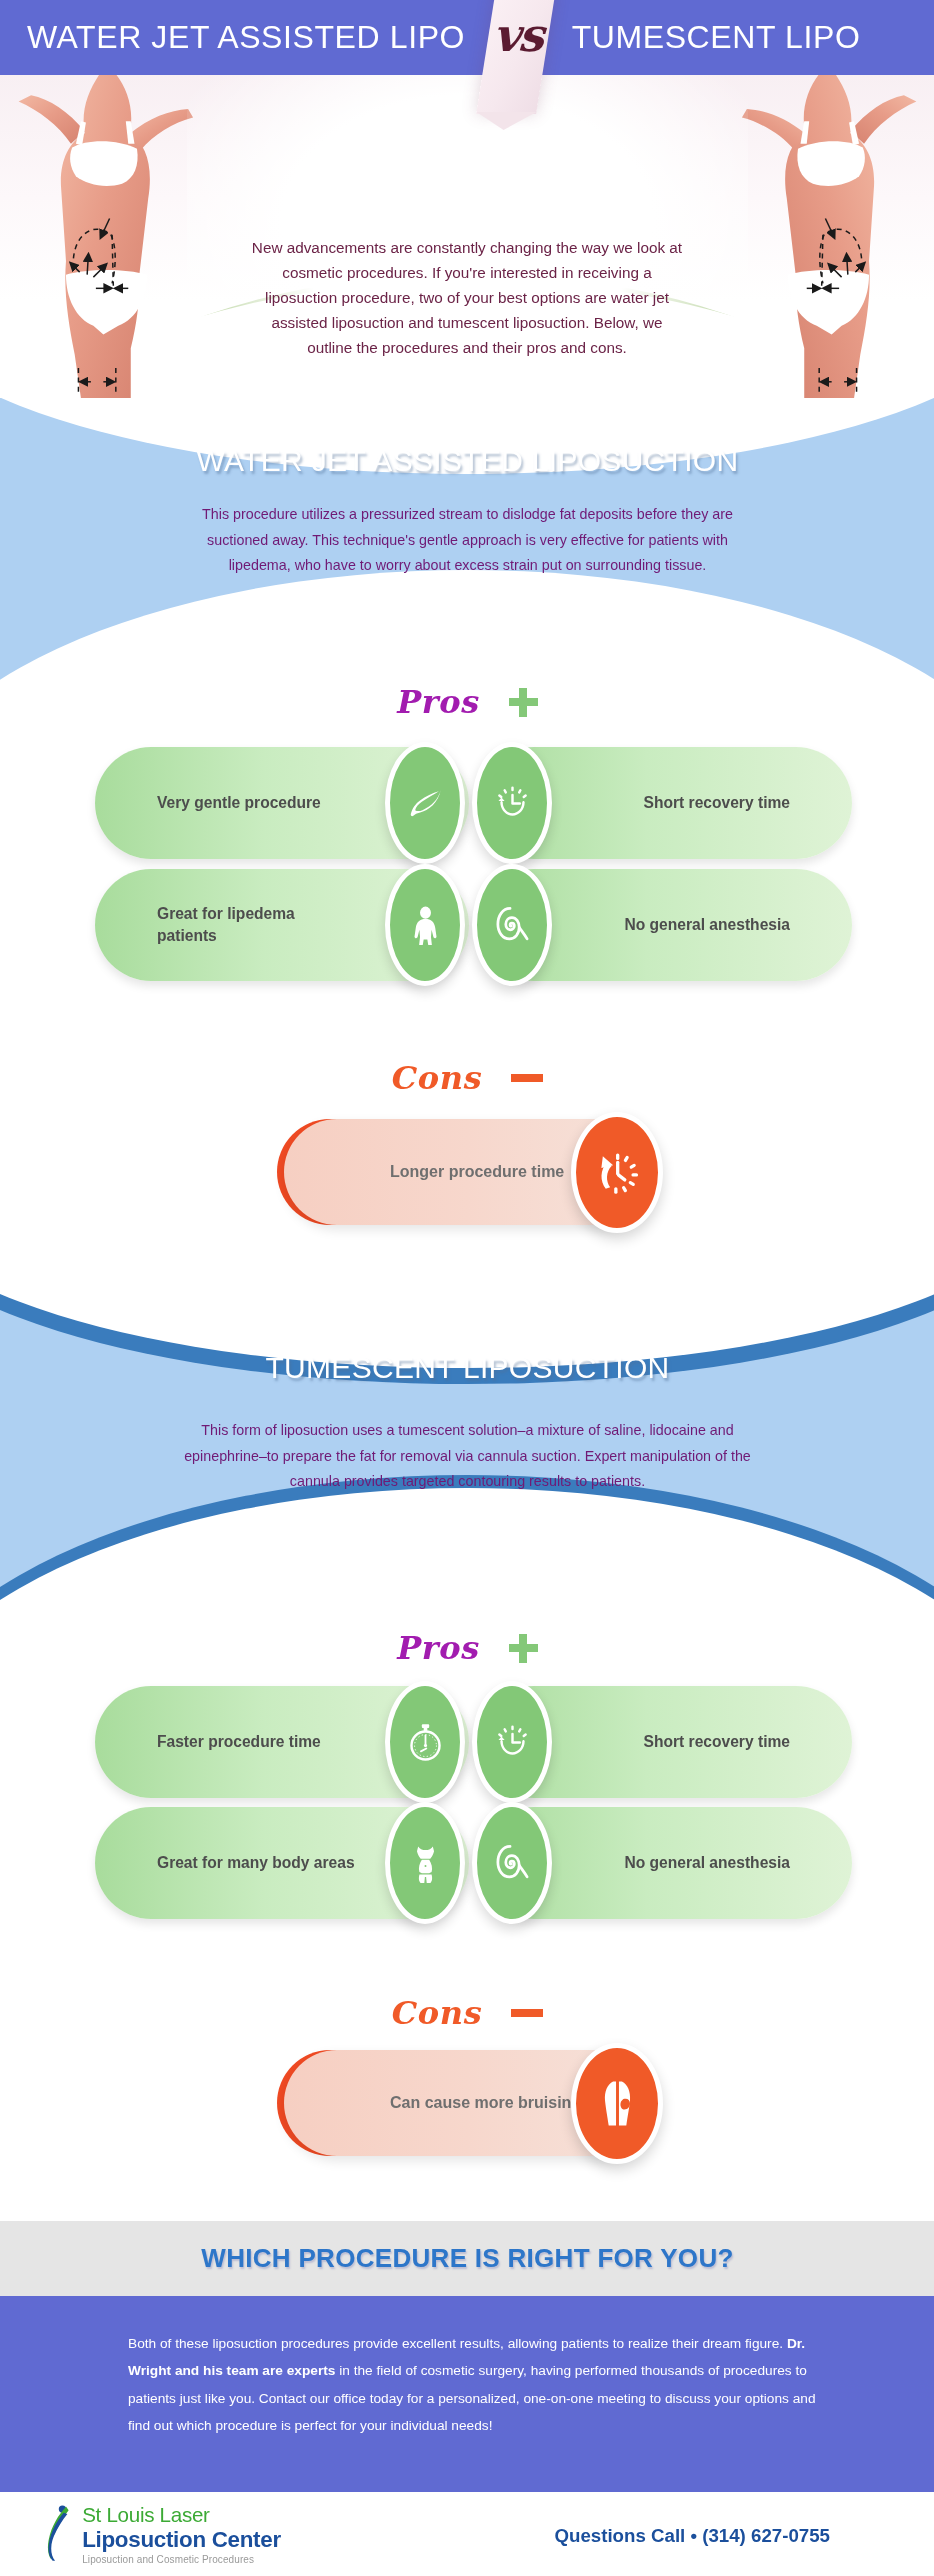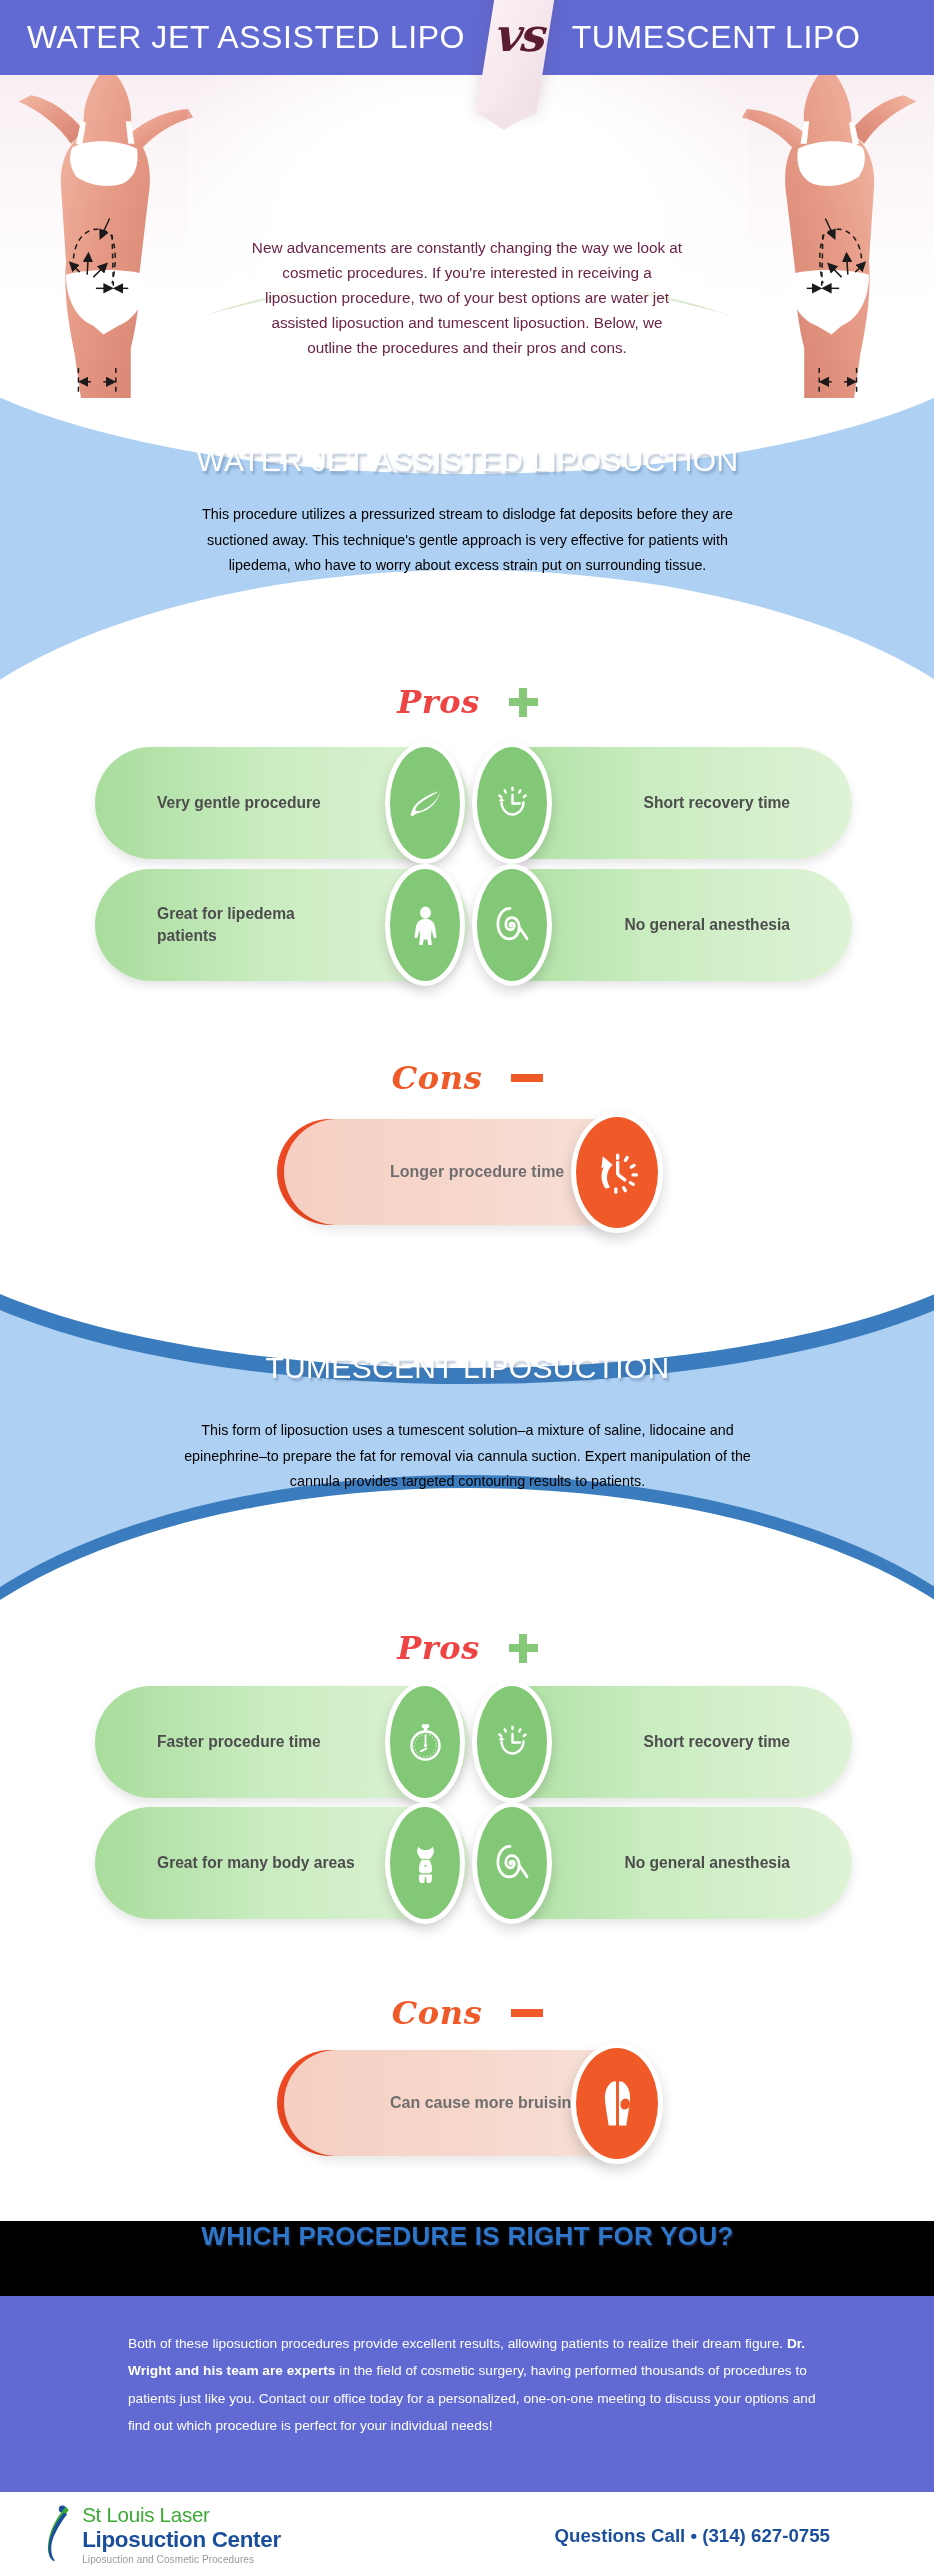--- a/index.html
+++ b/index.html
@@ -139,42 +139,42 @@
     color: #ffffff;
     font-size: 30px;
     font-weight: 400;
     letter-spacing: 0.3px;
     text-shadow: 1.9px 2.5px 2.5px rgba(80,110,150,0.45);
     z-index: 4;
   }
   .sec-desc {
     position: absolute; left: 0; width: 935px;
     text-align: center;
-    color: #000000;
+    color: #701a75;
     font-size: 14.3px;
     line-height: 25.5px;
     z-index: 4;
   }
   .sec-desc .inner { display:inline-block; width: 573px; }
 
   
   .script-head {
     position: absolute; left: 0; width: 935px;
     display: flex; align-items: center; justify-content: center;
     gap: 29px;
     z-index: 5;
   }
   .script-word {
     font-family: "DejaVu Serif", serif;
     font-style: italic;
     font-weight: 700;
     font-size: 32px;
     letter-spacing: 0.6px;
   }
-  .script-word.pros { color: #ef4444; font-style: italic; }
+  .script-word.pros { color: #a21caf; font-style: italic; }
   .script-word.cons { color: #f05a28; }
   .plus-sign {
     position: relative; width: 29px; height: 29px;
   }
   .plus-sign::before, .plus-sign::after {
     content: ""; position: absolute; background: #84c878;
   }
   .plus-sign::before { left: 10.6px; top: 0; width: 7.5px; height: 29px; }
   .plus-sign::after  { left: 0; top: 10.6px; width: 29px; height: 7.5px; }
   .minus-sign {
@@ -285,22 +285,22 @@
     position: absolute; left: -112px; bottom: -163px;
     width: 1159px; height: 274px;
     background: #ffffff;
     border-radius: 50% 50% 0 0 / 100% 100% 0 0;
   }
 
   
   .cta-band {
     position: absolute; left: 0; top: 2221px;
     width: 935px; height: 75px;
-    background: #000000;
-    display: flex; justify-content: center;
+    background: #e5e5e5;
+    display: flex; align-items: center; justify-content: center;
     z-index: 4;
   }
   .cta-title {
     color: #2d76c9;
     font-size: 26px;
     font-weight: 800;
     letter-spacing: 0.3px;
     text-shadow: 1.2px 1.9px 1.9px rgba(90,95,170,0.30);
   }
   .cta-body {

